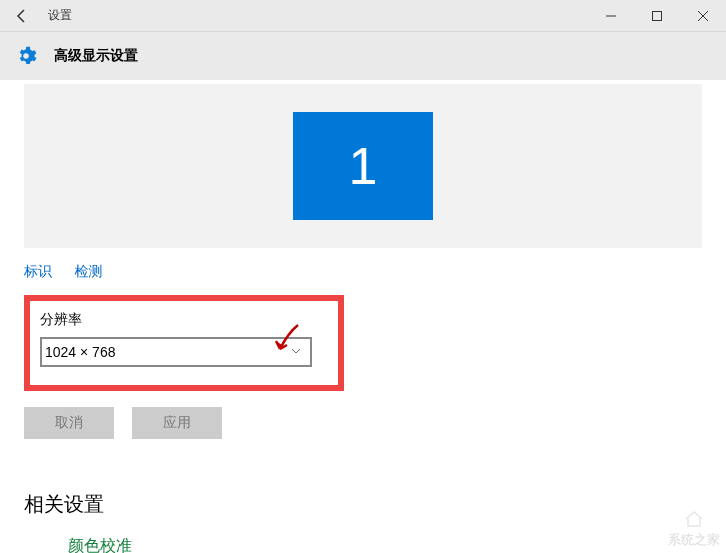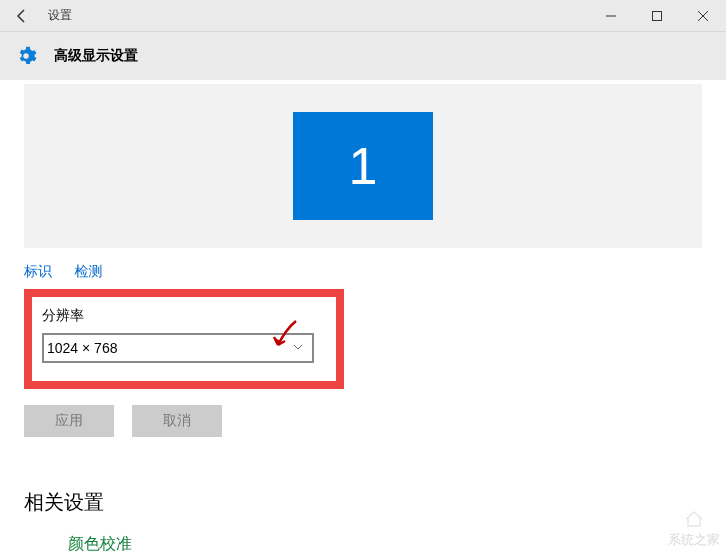--- a/index.html
+++ b/index.html
@@ -16,21 +16,21 @@
     .header .htitle { font-size: 14px; font-weight: bold; color: #000; }
     
     .content { padding: 0 24px; }
     
     .monitor-area { background: #f2f2f2; height: 164px; display: flex; align-items: center; justify-content: center; margin-top: 4px; }
     .monitor { width: 140px; height: 108px; background: #0078d7; display: flex; align-items: center; justify-content: center; color: #fff; font-size: 52px; font-weight: 300; }
     
     .links { margin-top: 14px; }
     .links a { color: #0066cc; font-size: 14px; text-decoration: none; margin-right: 18px; cursor: pointer; }
     
-    .highlight-box { border: 8px solid #ef4444; margin-top: 8px; padding: 10px 10px 18px 10px; width: 320px; position: relative; }
+    .highlight-box { border: 6px solid #ef4444; margin-top: 14px; padding: 10px 10px 18px 10px; width: 320px; position: relative; }
     .res-label { font-size: 14px; color: #000; margin-bottom: 8px; }
     .dropdown { width: 272px; height: 30px; border: 2px solid #888; background: #fff; display: flex; align-items: center; justify-content: space-between; padding: 0 8px 0 3px; cursor: pointer; }
     .dropdown span { font-size: 14px; color: #000; }
     .dropdown .chev { font-size: 12px; color: #555; }
     
     .arrow-overlay { position: absolute; top: 22px; right: 30px; pointer-events: none; }
     
     .btnrow { margin-top: 16px; display: flex; gap: 18px; }
     .btnrow button { width: 90px; height: 32px; background: #ccc; border: none; color: #777; font-size: 14px; cursor: default; }
     
@@ -100,22 +100,22 @@
       </span>
     </div>
     <svg class="arrow-overlay" width="40" height="40" viewBox="0 0 40 40">
       <path d="M30 2 Q20 10 12 26" stroke="#c00000" stroke-width="2.5" fill="none"></path>
       <path d="M12 26 L8 18 M12 26 L19 22" stroke="#c00000" stroke-width="2.5" fill="none"></path>
       <path d="M12 26 L8 18 L14 22 Z" fill="#c00000"></path>
     </svg>
   </div>
 
   <div class="btnrow">
+    <button>取消</button>
     <button>应用</button>
-    <button>取消</button>
   </div>
 
   <div class="related">相关设置</div>
   <div class="color-link">颜色校准</div>
 </div>
 
 <div class="watermark">
   <svg width="20" height="16" viewBox="0 0 20 16">
       <path d="M2 8 L10 1 L18 8 M4 7 V15 H16 V7" stroke="#999" stroke-width="1.4" fill="none"></path>
     </svg>

